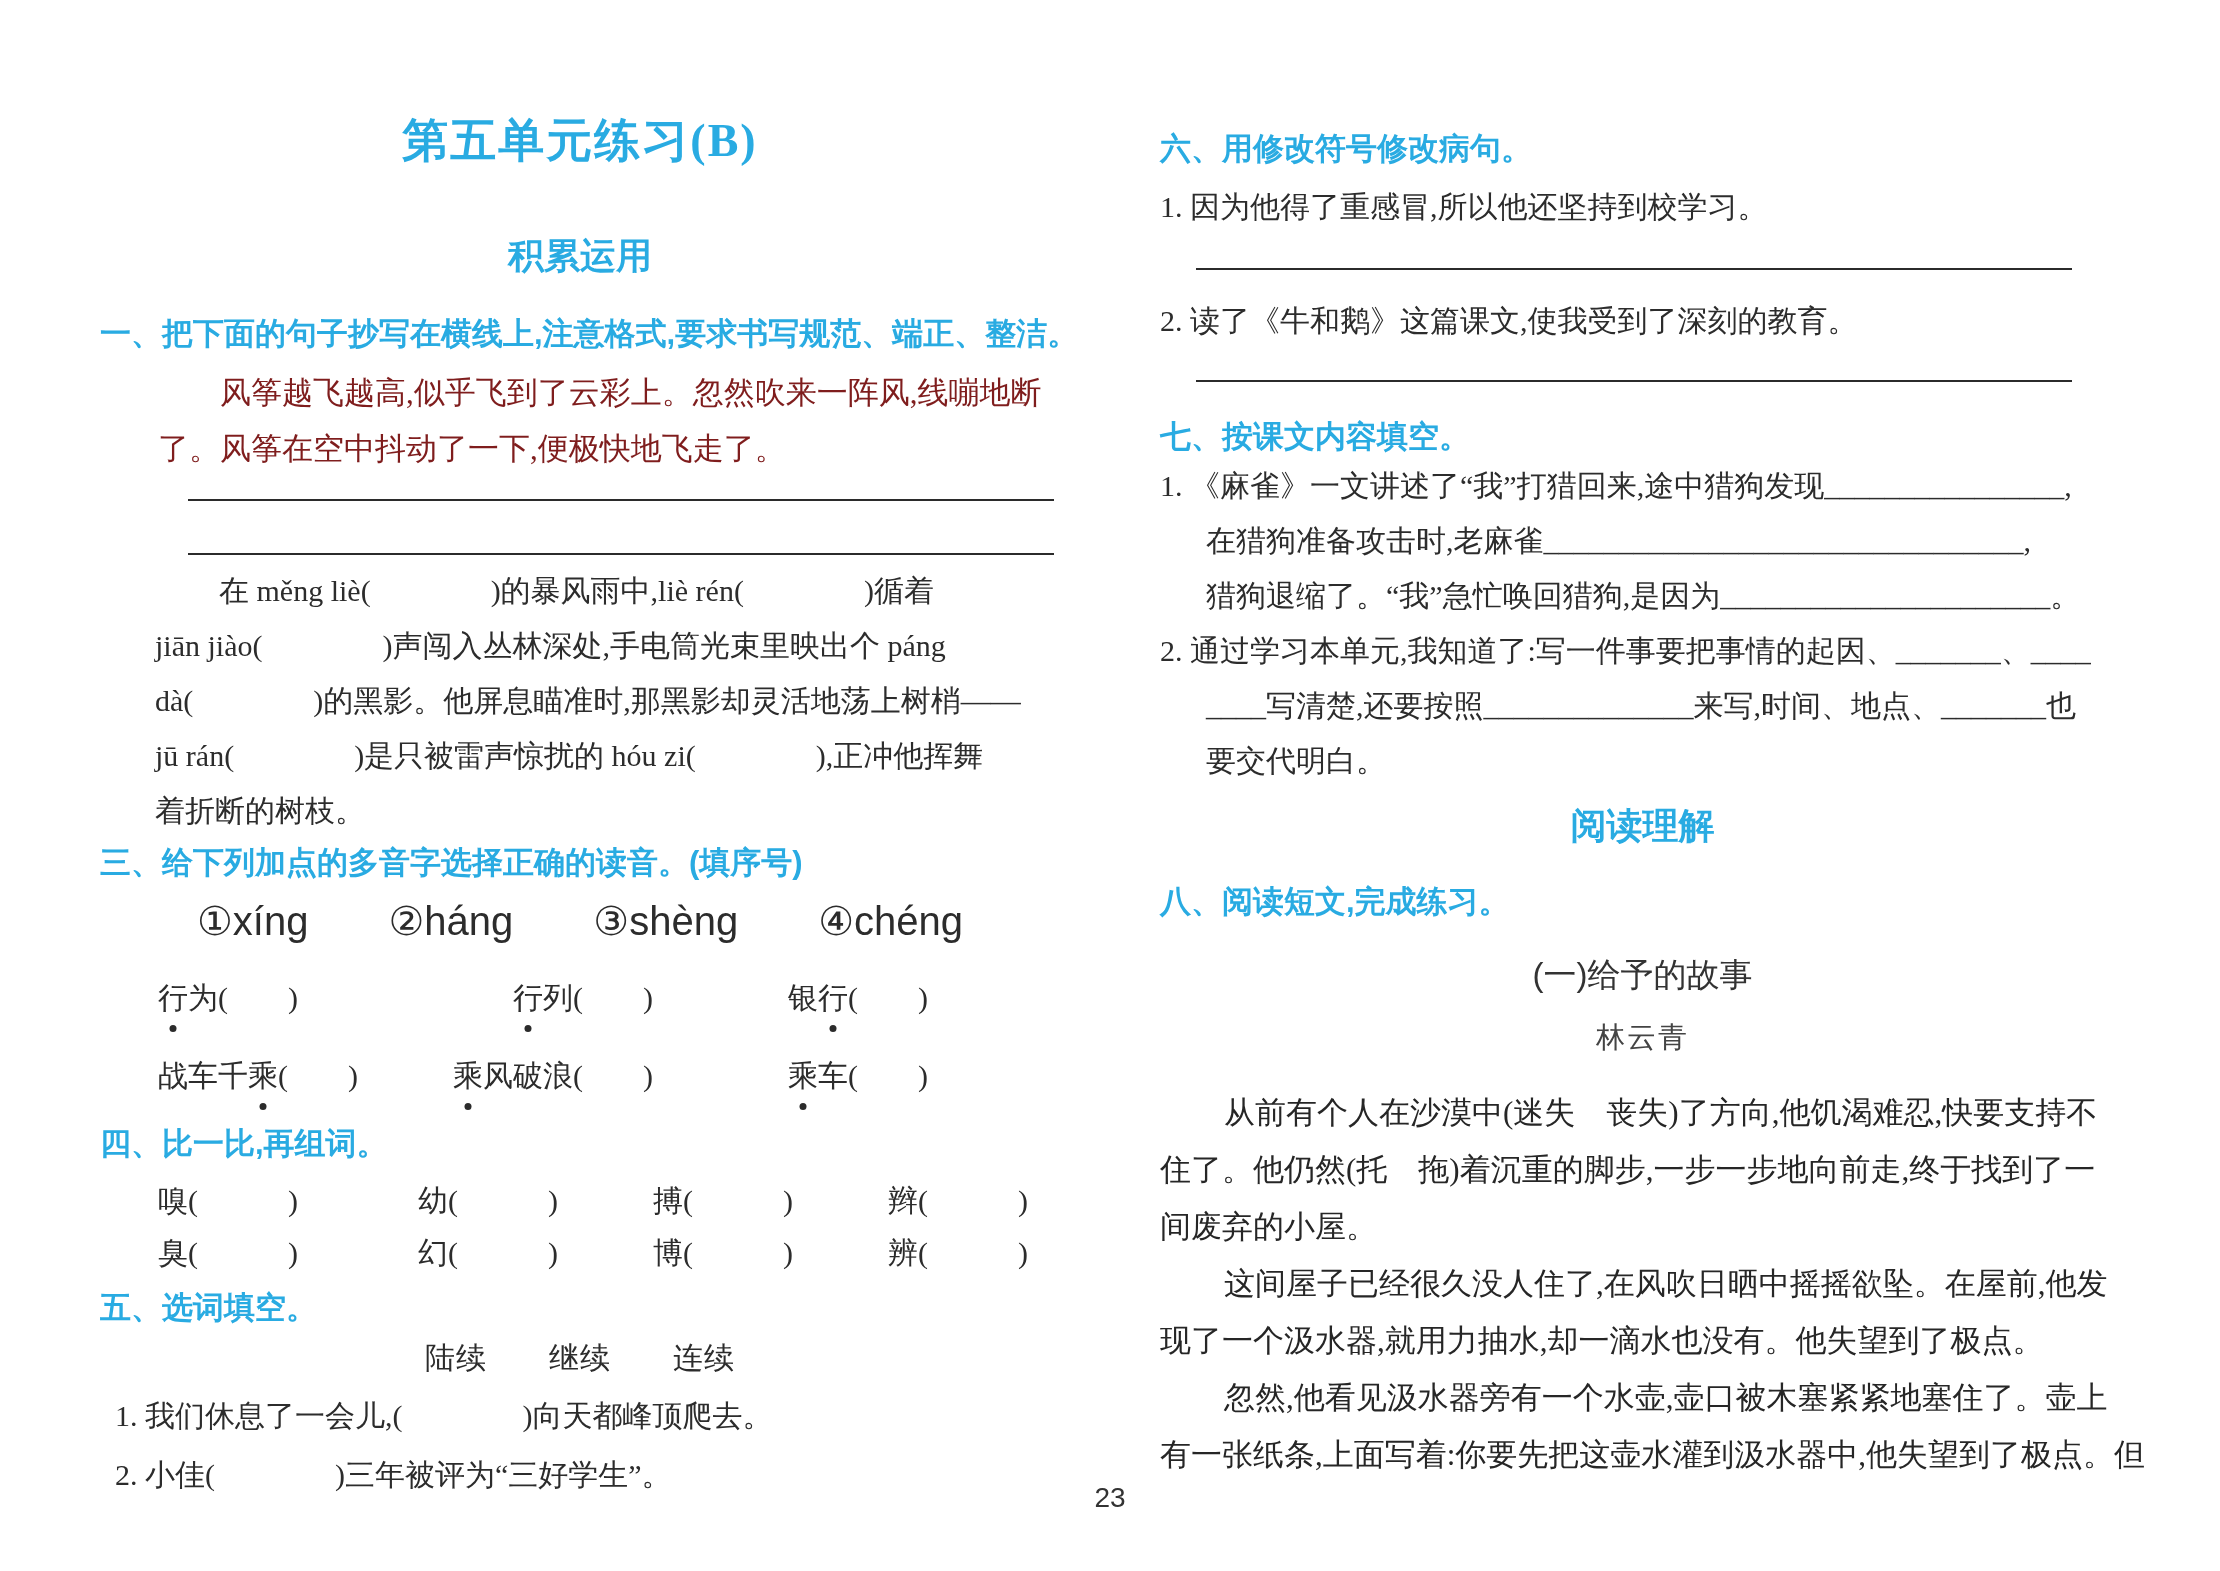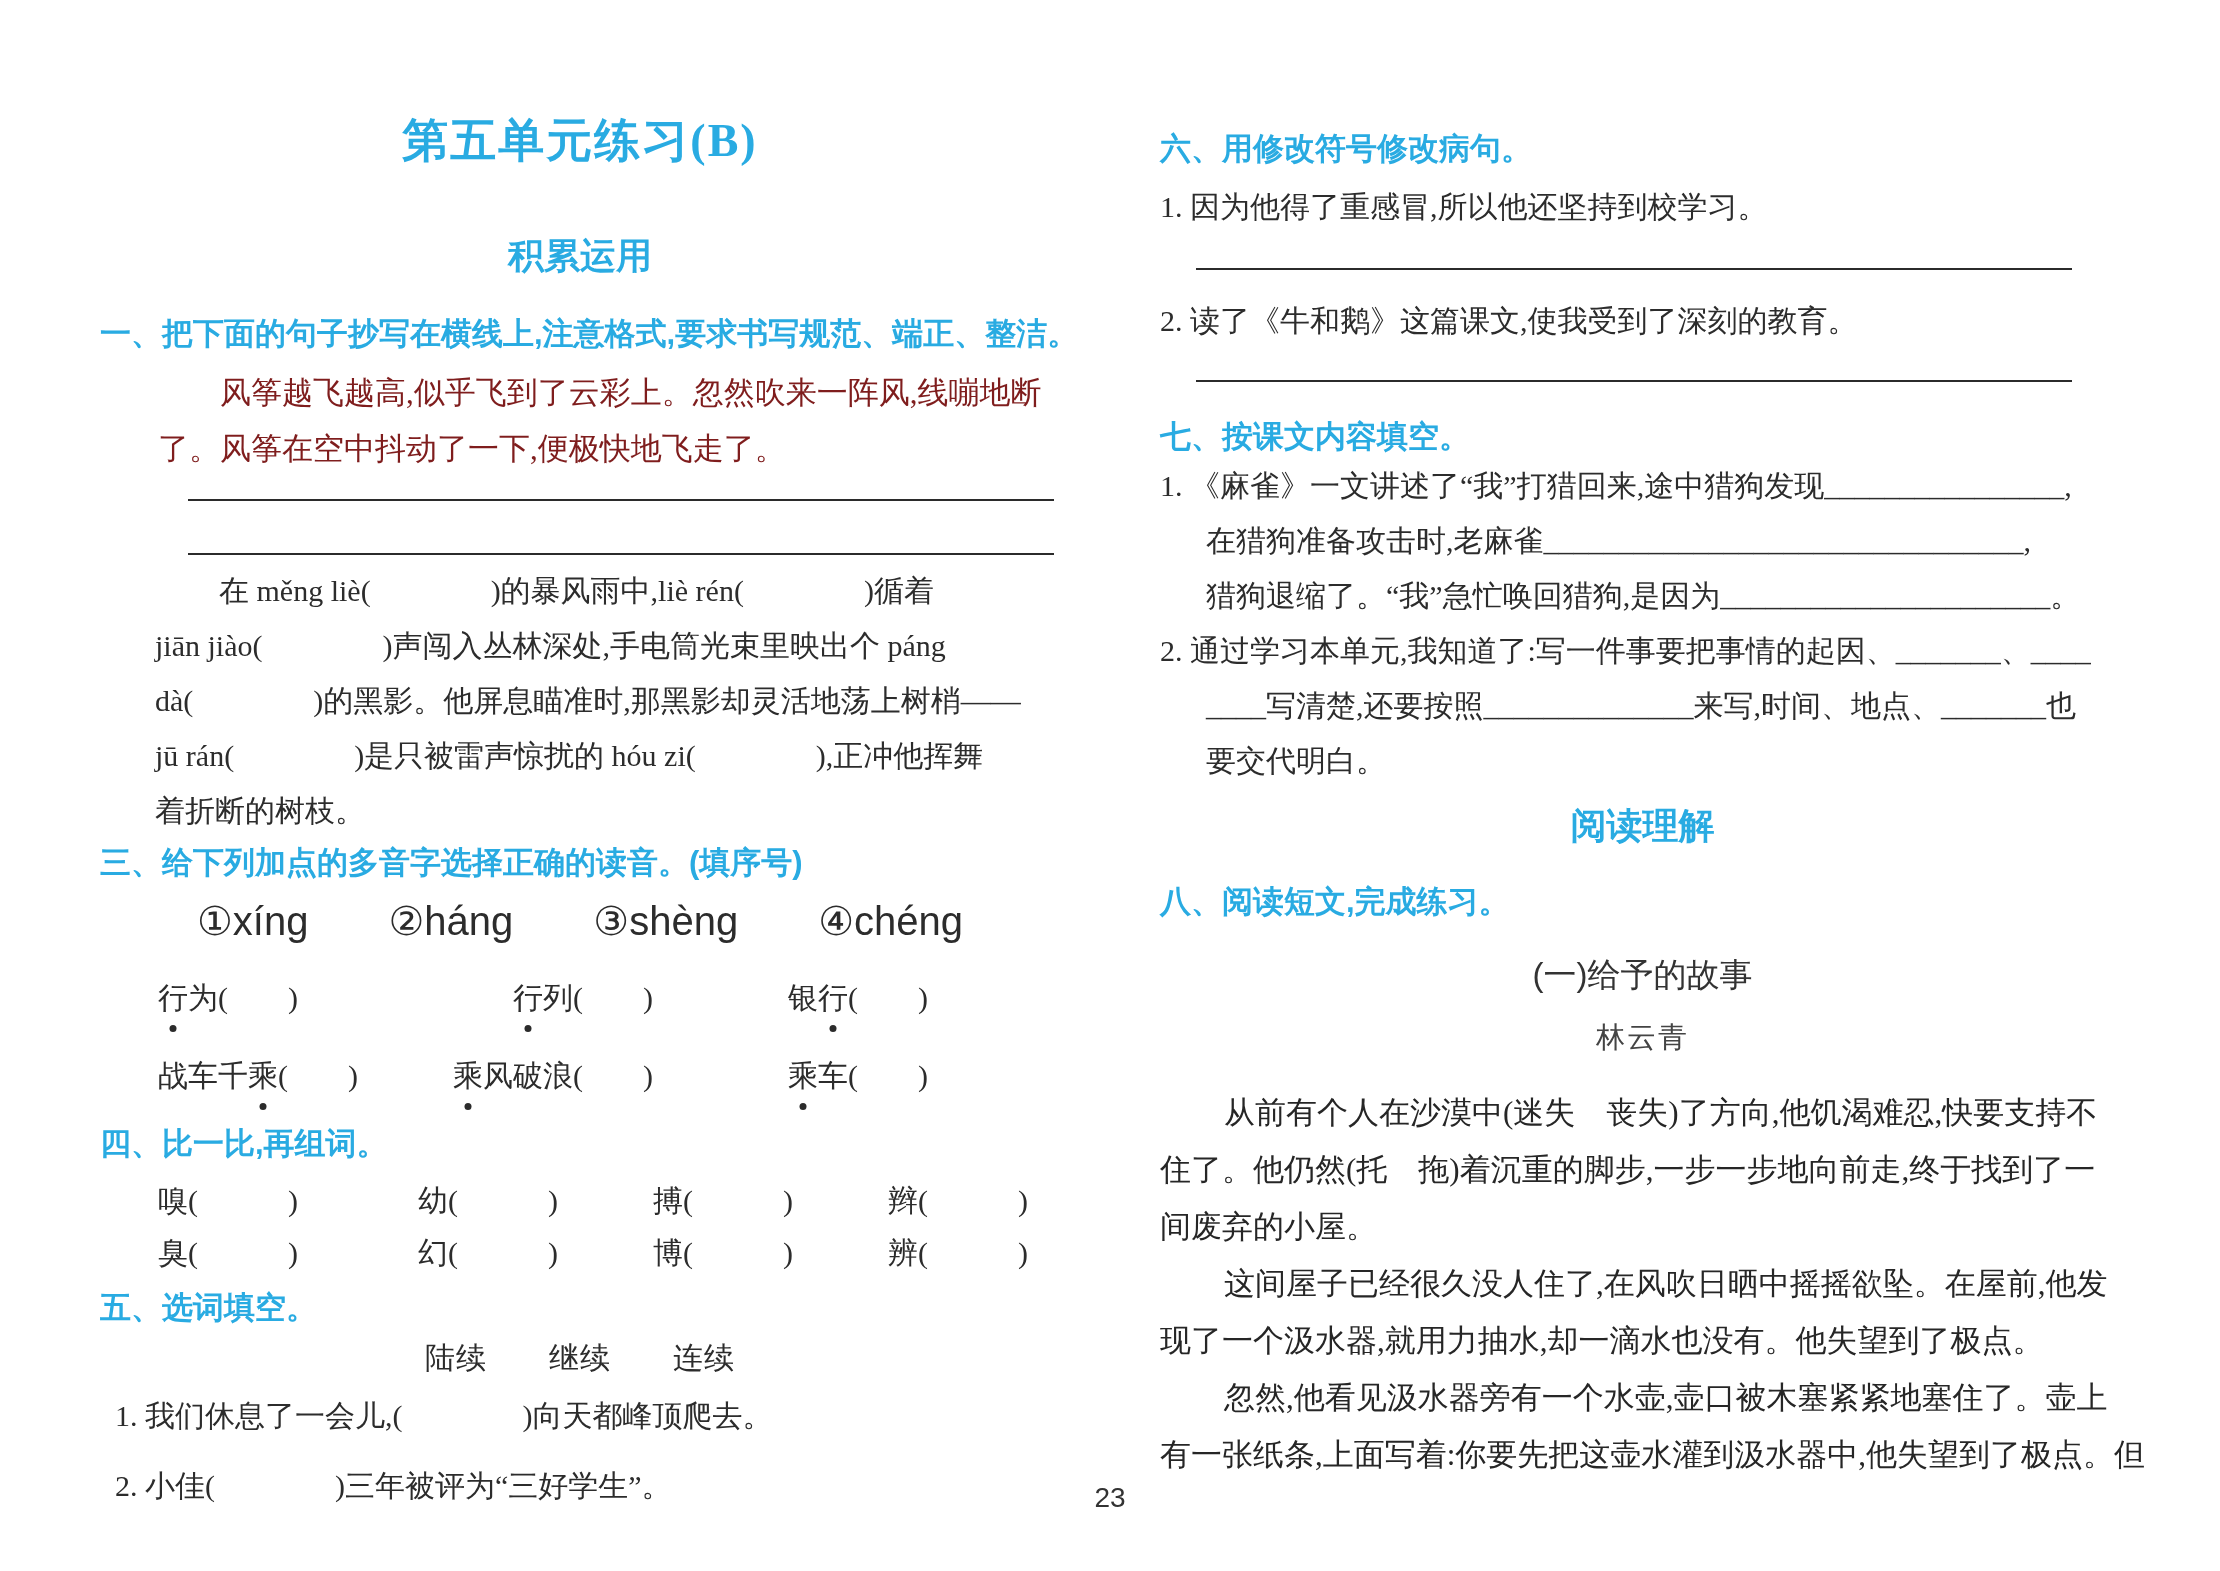--- a/index.html
+++ b/index.html
@@ -41,21 +41,21 @@
   .dotchar::after { content:""; position:absolute; left:50%; bottom:-11px; transform:translateX(-50%);
                     width:7px; height:7px; border-radius:50%; background:#2b2b2b; }
   .mt-s4 { margin-top:24px; }
   .cmp-row { display:flex; padding-left:58px; font-size:30px; line-height:52px; color:#2c2c2c; }
   .cmp-row.r1 { margin-top:10px; }
   .cmp { display:inline-block; white-space:nowrap; }
   .w260{width:260px}.w235{width:235px}
   .mt-s5 { margin-top:8px; }
   .word-bank { margin-top:10px; text-align:center; font-size:30px; color:#2c2c2c; letter-spacing:1px; }
   .choice-item { margin-top:12px; padding-left:15px; font-size:30px; line-height:50px; color:#2c2c2c; white-space:nowrap; }
-  .choice-item + .choice-item { margin-top:20px; }
+  .choice-item + .choice-item { margin-top:9px; }
 
   
   .mt-s6 { margin-top:128px; }
   .fix-item { margin-top:16px; padding-left:46px; text-indent:-46px; font-size:30px; line-height:42px;
               color:#2c2c2c; white-space:nowrap; }
   .fix-item.second { margin-top:30px; }
   .ans-line-r { margin-left:36px; margin-top:40px; width:876px; border-bottom:2px solid #2b2b2b; height:0; }
   .ans-line-r.second { margin-top:38px; }
   .mt-s7 { margin-top:34px; }
   .fill-item { padding-left:46px; font-size:30px; line-height:55px; color:#2c2c2c; }

